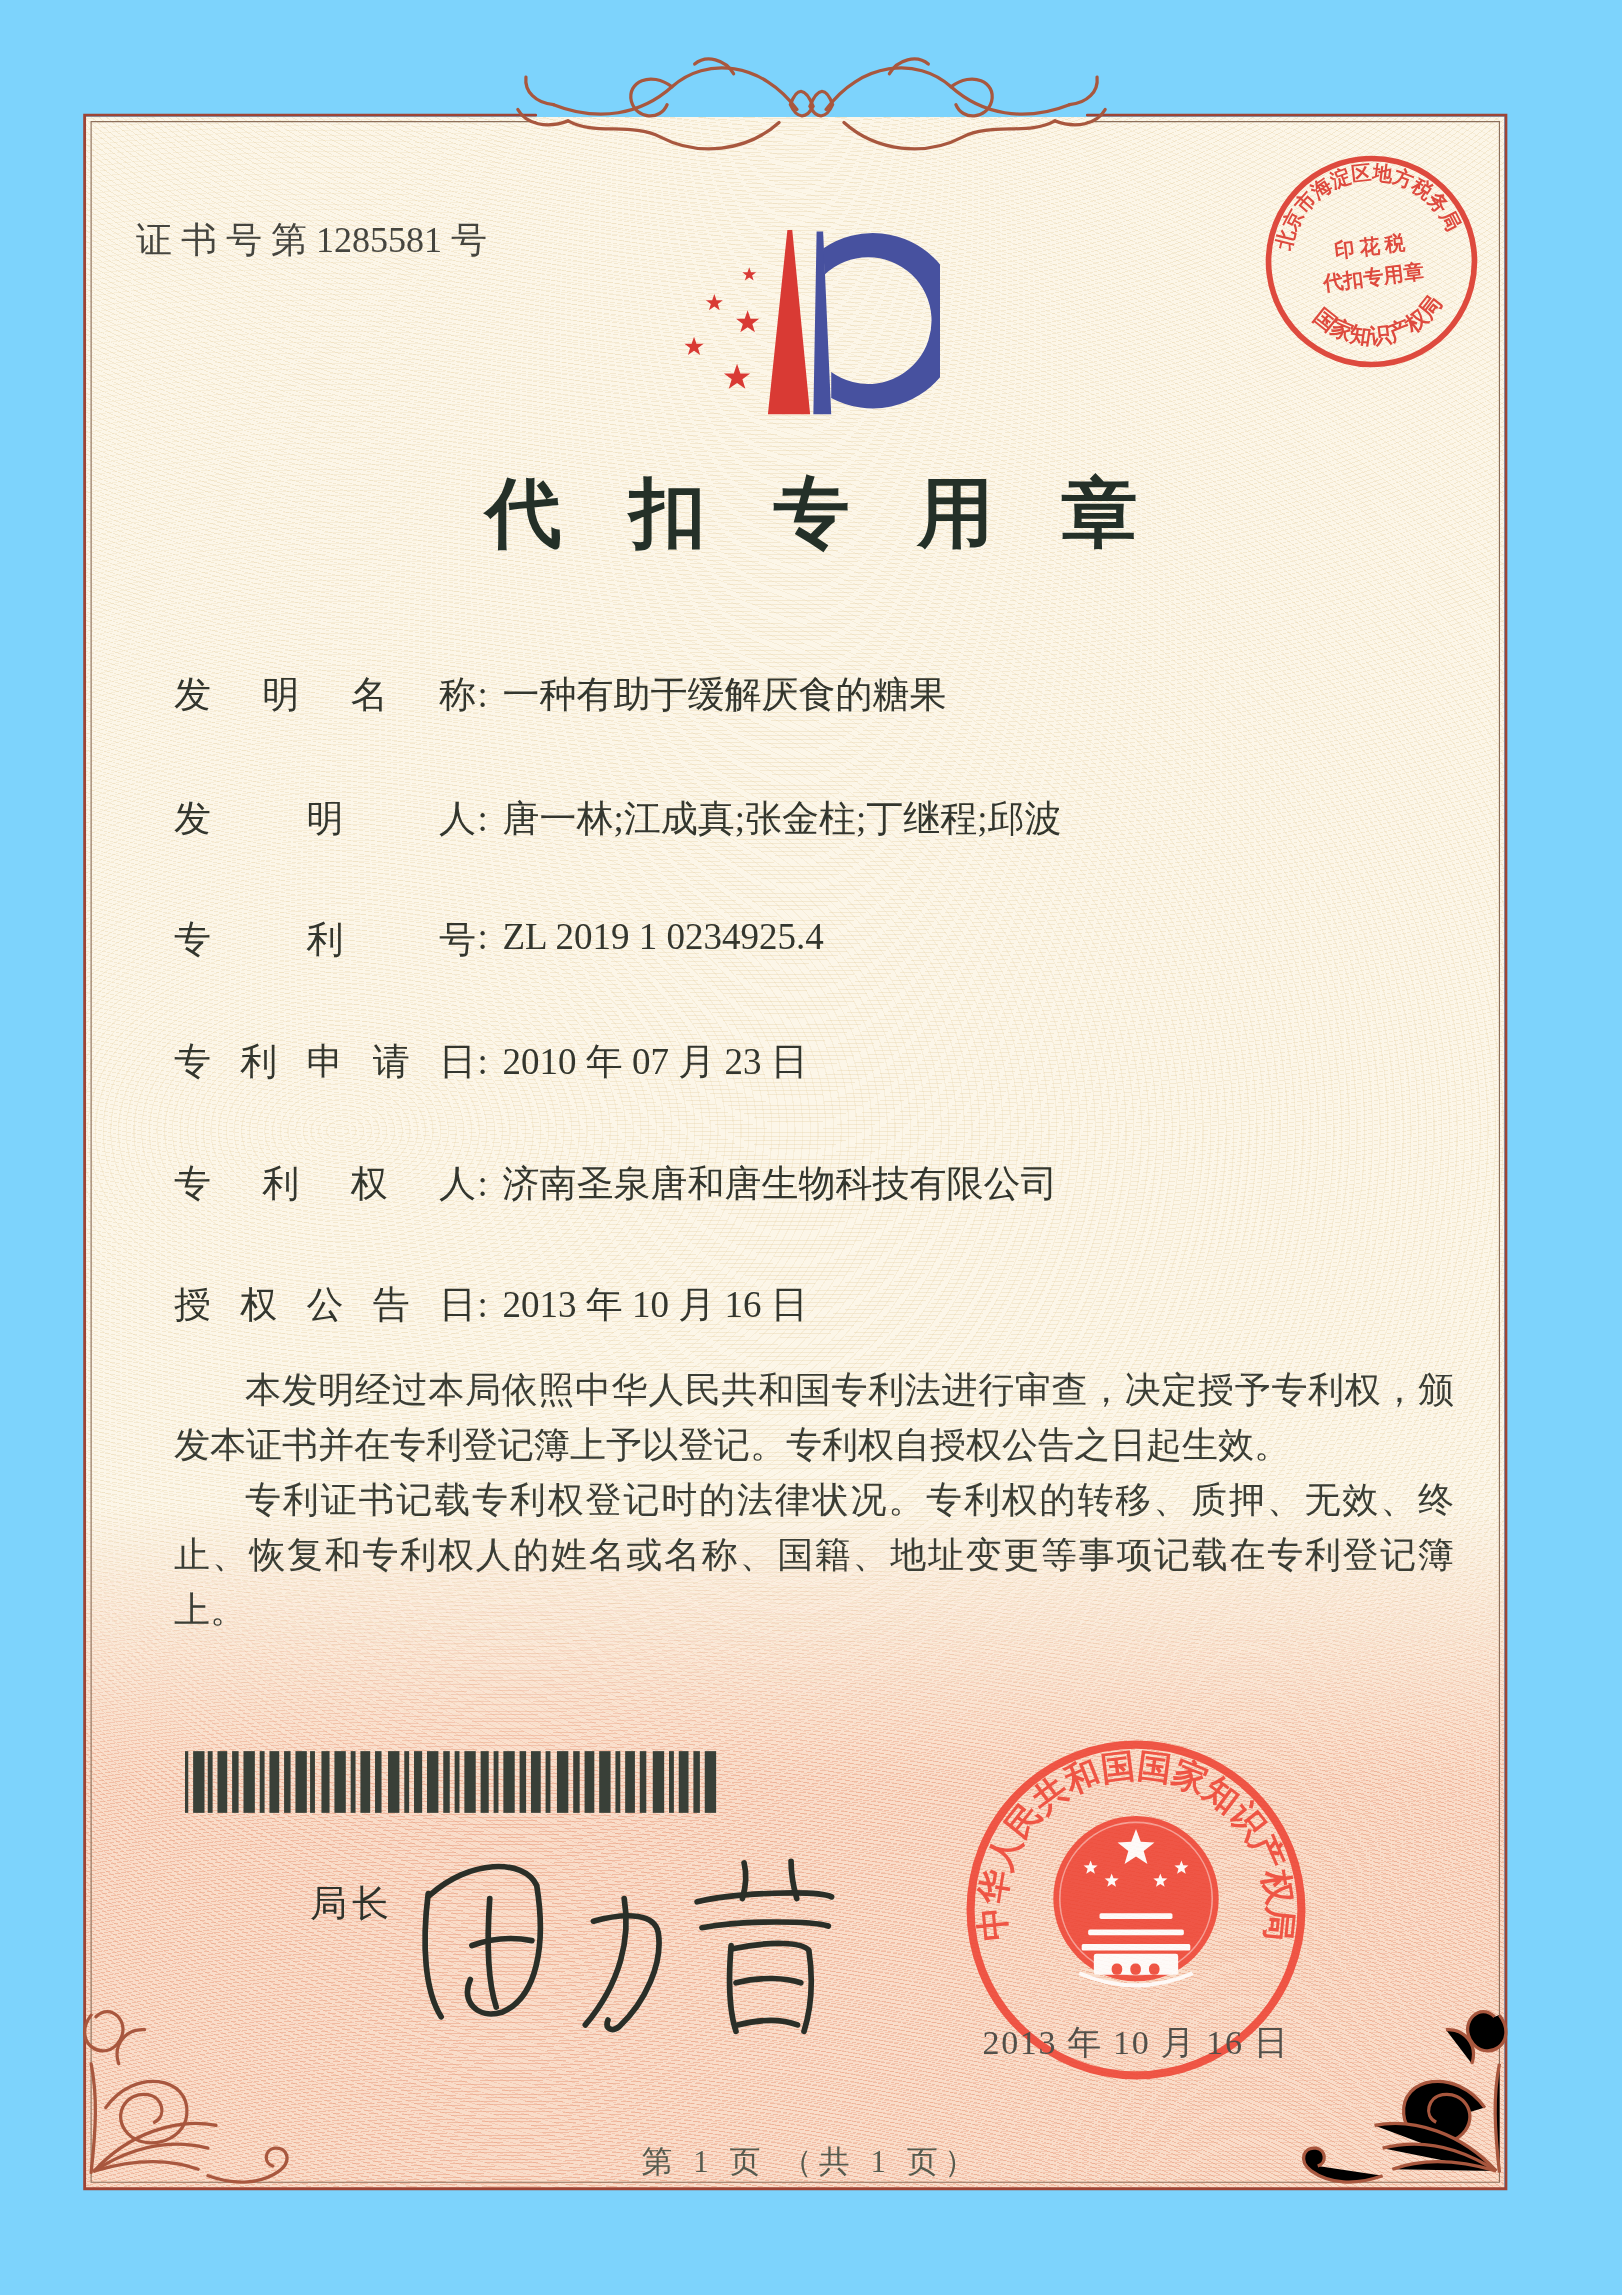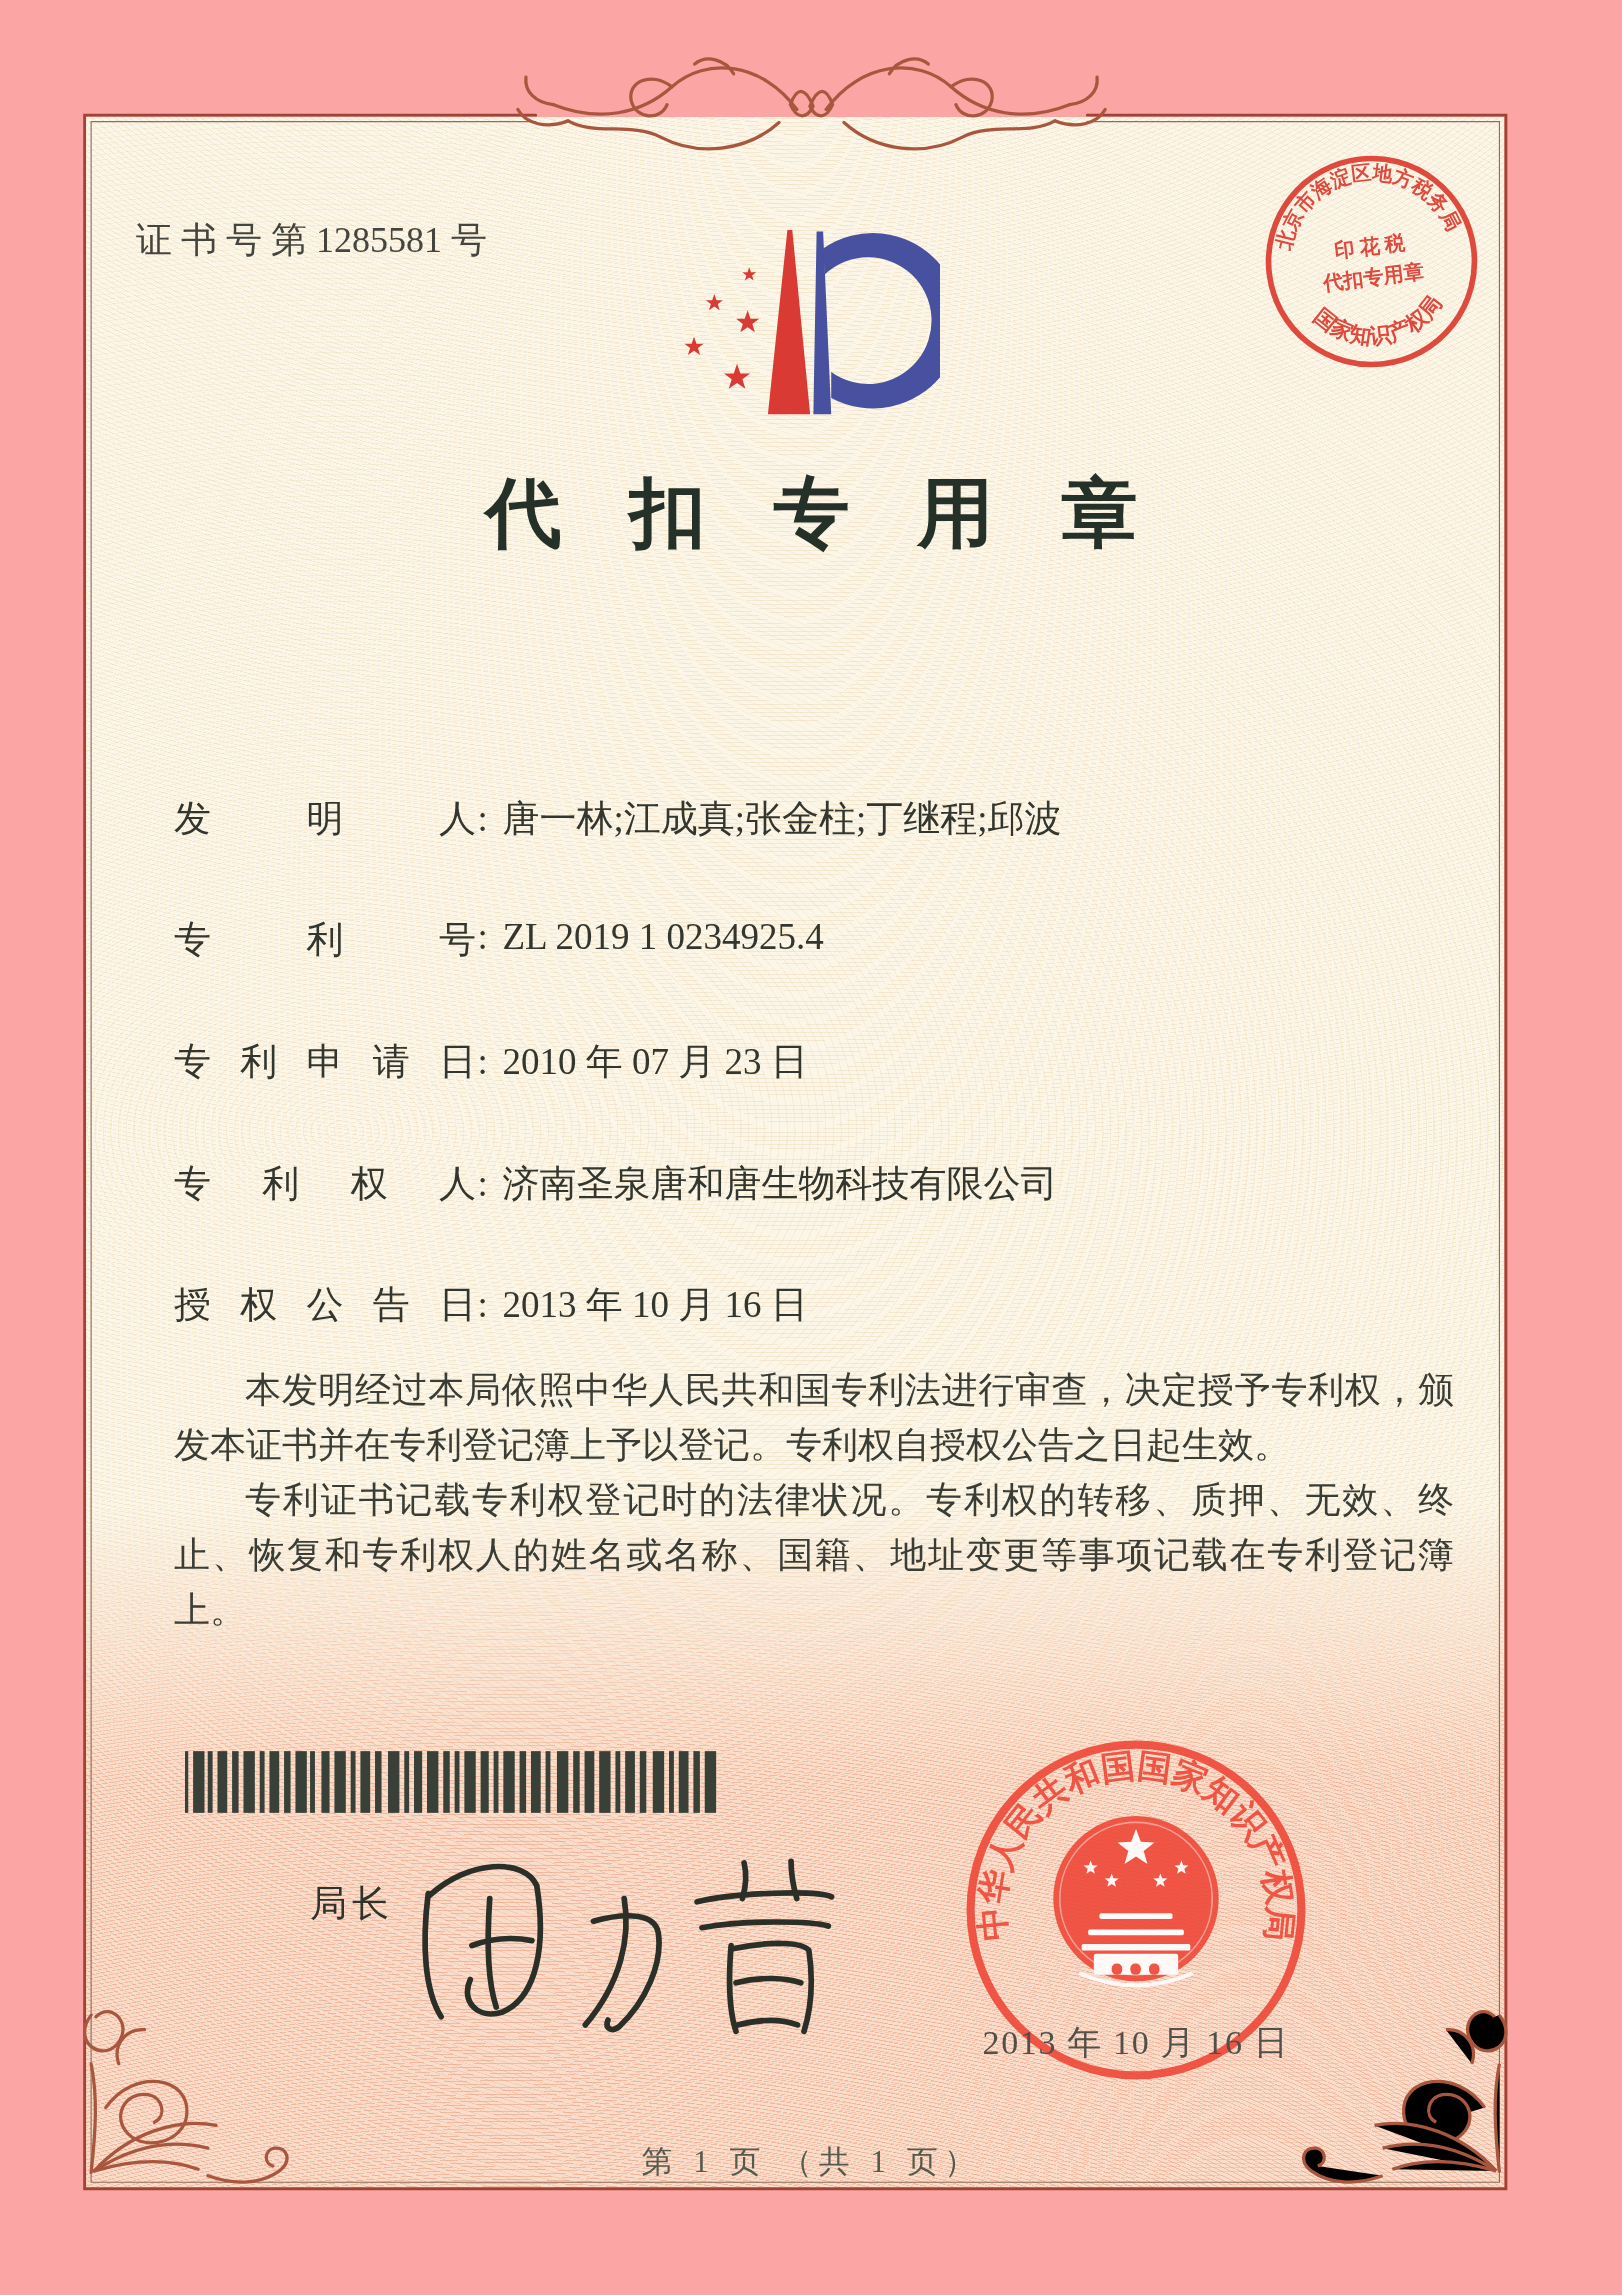--- a/index.html
+++ b/index.html
@@ -1,16 +1,16 @@
 <!DOCTYPE html>
 <html style="font-size:13px"><head>
 <meta charset="utf-8">
 <style>
   html,body{margin:0;padding:0;background:#ffffff;}
-  #page{position:relative;width:1623px;height:2295px;background:#fca5a5;overflow:hidden;
+  #page{position:relative;width:1623px;height:2295px;background:#7dd3fc;overflow:hidden;
         font-family:"Liberation Serif","DejaVu Serif",serif;color:#383c33;}
   
   #interior{position:absolute;left:86px;top:117px;width:1418px;height:2071px;
     background-color:#fcf6e8;
     background-image:
       repeating-radial-gradient(1136px 730px at 50% -341px, rgba(226,203,155,0) 0 4.9px, rgba(226,203,155,.32) 4.9px 6px),
       repeating-radial-gradient(1298px 893px at 18% 1014px, rgba(226,203,155,0) 0 6.5px, rgba(226,203,155,.20) 6.5px 7.7px);}
   
   #pinkzone{position:absolute;left:0;right:0;bottom:0;height:682px;
     background-color:#f9dcc9;
@@ -122,20 +122,23 @@
       <text font-size="27" font-weight="bold" font-family="Liberation Serif, DejaVu Serif, serif">
         <textPath href="#st-bot" startOffset="16" textLength="186" lengthAdjust="spacingAndGlyphs">国家知识产权局</textPath>
       </text>
       <text x="140" y="130" text-anchor="middle" font-size="25" font-weight="bold">印 花 税</text>
       <text x="140" y="168" text-anchor="middle" font-size="25" font-weight="bold">代扣专用章</text>
     </g>
   </svg>
 
   <div class="abs" id="title">代扣专用章</div>
 
+  <div class="abs field" style="top:670px">
+    <span class="lbl">发明名称</span><span class="sep">:</span><span class="val">一种有助于缓解厌食的糖果</span>
+  </div>
   <div class="abs field" style="top:794px">
     <span class="lbl">发明人</span><span class="sep">:</span><span class="val">唐一林;江成真;张金柱;丁继程;邱波</span>
   </div>
   <div class="abs field" style="top:915px">
     <span class="lbl">专利号</span><span class="sep">:</span><span class="val">ZL 2019 1 0234925.4</span>
   </div>
   <div class="abs field" style="top:1037px">
     <span class="lbl">专利申请日</span><span class="sep">:</span><span class="val">2010 年 07 月 23 日</span>
   </div>
   <div class="abs field" style="top:1159px">

